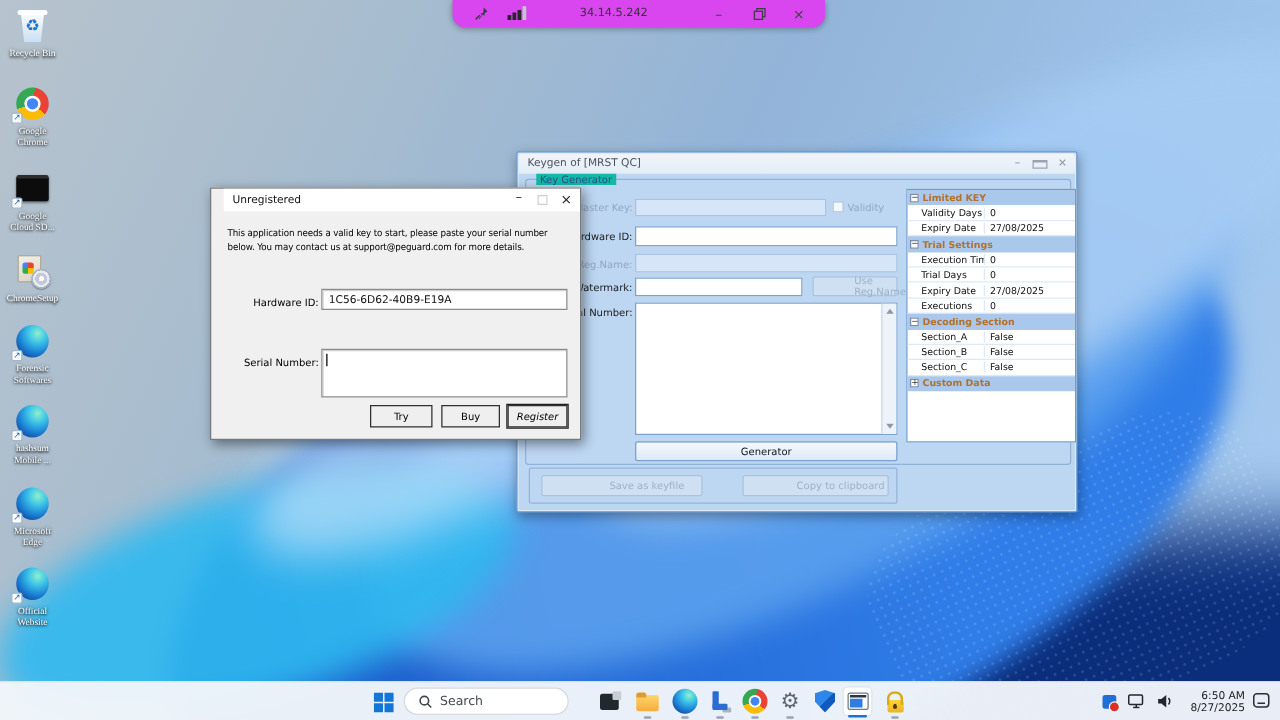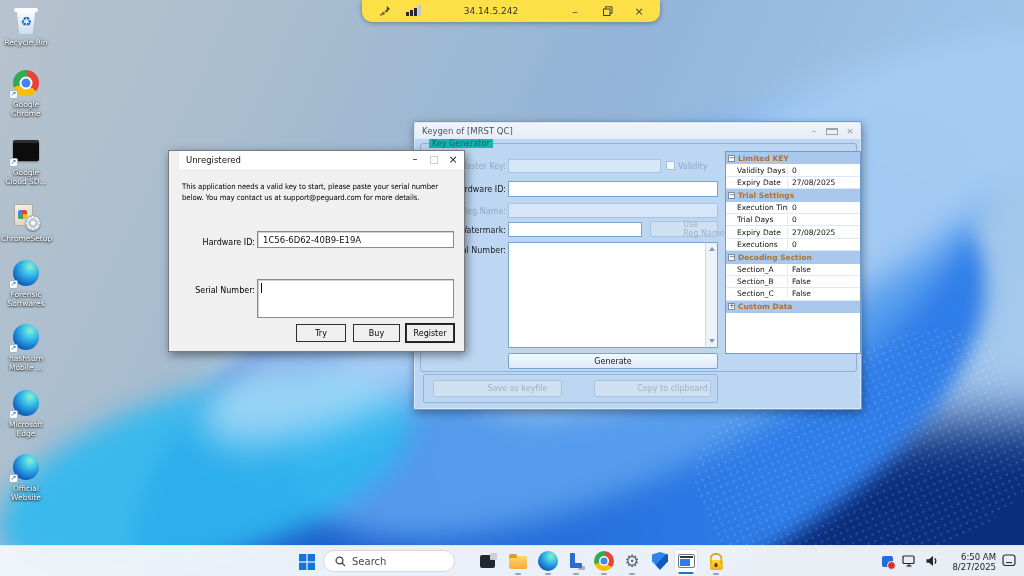--- a/index.html
+++ b/index.html
@@ -23,21 +23,21 @@
   .wp6 { left:170px; top:225px; width:520px; height:150px; transform:rotate(-30deg);
          background:#cfe6fb; filter:blur(18px); opacity:.65; }
   .wp7 { left:700px; top:360px; width:330px; height:210px; transform:rotate(-24deg); border-radius:30%;
          background-image:radial-gradient(rgba(255,255,255,.5) 1px, transparent 1.2px);
          background-size:7px 7px; opacity:.28; }
 
   
   .dicon { position:absolute; left:1px; width:50px; text-align:center; cursor:default; }
   .dicon .art { position:relative; width:30px; height:30px; margin:0 auto; }
   .dicon .lbl { margin-top:2px; font-size:7.5px; line-height:9px; color:#fff;
-    text-shadow:0 1px 2px rgba(0,0,0,.9),0 0 3px rgba(0,0,0,.55); }
+    text-shadow:0 1px 2px rgba(0,0,0,.9),0 0 3px rgba(0,0,0,.55);font-family:Liberation Serif, serif; }
   .sc-arrow { position:absolute; left:-2px; bottom:-1px; width:9px; height:9px; background:#fff;
     border:1px solid #9fb6cf; border-radius:2px; font-size:7px; line-height:7px; color:#1565c0;
     text-align:center; }
   .ic-recycle { position:absolute; left:3px; top:2px; width:24px; height:26px; }
   .ic-recycle .bin { position:absolute; left:1px; top:3px; width:22px; height:23px;
     background:linear-gradient(rgba(255,255,255,.95),rgba(205,228,250,.85));
     clip-path:polygon(8% 0,92% 0,80% 100%,20% 100%); }
   .ic-recycle .lid { position:absolute; left:0; top:0; width:24px; height:4px; border-radius:2px;
     background:rgba(255,255,255,.95); }
   .ic-recycle .sym { position:absolute; left:0; top:6px; width:100%; text-align:center;
@@ -56,21 +56,21 @@
   .ic-installer .logo { position:absolute; left:5px; top:7px; width:9px; height:9px; border-radius:2px;
     background:conic-gradient(#ea4335 0 25%,#fbbc05 0 50%,#34a853 0 75%,#4285f4 0 100%); }
   .ic-installer .disc { position:absolute; right:0; bottom:0; width:16px; height:16px; border-radius:50%;
     background:radial-gradient(circle,#ffffff 0 18%,#c3cad6 19% 42%,#e8ecf2 43% 58%,#a9b3c4 59% 100%);
     box-shadow:0 1px 1px rgba(0,0,0,.35); }
   .edge-ball { border-radius:50%;
     background:radial-gradient(circle at 66% 26%,#8ff0c8 0%,#42c9e8 26%,#1e8ad8 55%,#1353ae 79%,#0e3f92 100%); }
   .ic-edge { position:absolute; left:2px; top:2px; width:26px; height:26px; }
 
   
-  .rdp-bar { position:absolute; left:362px; top:0; width:298px; height:22px; background:#fde047;
+  .rdp-bar { position:absolute; left:362px; top:0; width:298px; height:22px; background:#d946ef;
     border-radius:0 0 10px 10px; box-shadow:0 1px 5px rgba(0,0,0,.35);
     display:flex; align-items:center; }
   .rdp-ip { position:absolute; left:0; right:40px; text-align:center; font-size:9px; color:#333; }
   .rdp-pin { position:absolute; left:16px; top:4px; }
   .rdp-sig { position:absolute; left:44px; top:5px; display:flex; align-items:flex-end; gap:1.5px; }
   .rdp-sig i { display:block; width:2.6px; background:#26282b; }
   .rdp-sig i:nth-child(1){height:4px}.rdp-sig i:nth-child(2){height:6px}
   .rdp-sig i:nth-child(3){height:8px}.rdp-sig i:nth-child(4){height:11px;background:#c3c8ce}
   .rdp-btn { position:absolute; top:0; width:26px; height:22px; display:flex; align-items:center;
     justify-content:center; color:#3a3f45; font-size:11px; cursor:pointer; }
@@ -140,21 +140,21 @@
   .dlg-close { width:10px; height:18px; line-height:17px; text-align:center; color:#222; font-size:11px; }
   .dlg-msg { position:absolute; left:13px; top:31px; width:282px; font-size:7.5px; line-height:10.5px;
     color:#000; letter-spacing:-0.1px; transform:scaleX(.93); transform-origin:left top; }
   .dlg-msg div { white-space:nowrap; }
   .dlg-label { position:absolute; width:78px; text-align:right; font-size:8px; color:#000; }
   .dlg-input { position:absolute; left:88px; width:197px; background:#fff; border:1px solid #8a8a8a;
     box-shadow:inset 1px 1px 0 rgba(0,0,0,.18); font-size:8.5px; color:#111; padding:3px 0 0 5px; }
   .dlg-caret { position:absolute; left:92px; top:132px; width:1px; height:10px; background:#000; }
   .dlg-btn { position:absolute; top:173px; height:18px; background:#efefef; border:1px solid #2f2f2f;
     font-size:8px; color:#000; display:flex; align-items:center; justify-content:center; cursor:pointer; }
-  .dlg-btn.focused { box-shadow:0 0 0 1px #1f1f1f; }
+  .dlg-btn.focused { box-shadow:0 0 0 1px #1f1f1f;font-style:italic; }
 
   
   .taskbar { position:absolute; left:0; bottom:0; width:1024px; height:31px;
     background:rgba(243,246,250,.96); border-top:1px solid #e2e6ea; }
   .tb-start { position:absolute; left:295px; top:4px; width:23px; height:23px; display:flex;
     align-items:center; justify-content:center; cursor:pointer; }
   .tb-search { position:absolute; left:323px; top:4px; width:132px; height:22px; background:#fff;
     border:1px solid #d5d9de; border-radius:11px; display:flex; align-items:center; gap:6px;
     padding-left:11px; cursor:pointer; }
   .tb-search span { font-size:10px; color:#45494e; }
@@ -359,21 +359,21 @@
     <div class="kg-btn dis" style="left:236px; top:99px; width:68px; height:16px;">Use Reg.Name</div>
 
     <span class="kg-label" style="left:10px; top:124px;">Serial Number:</span>
     <div class="kg-serial">
       <div class="kg-scroll">
           <span class="up"></span>
           <span class="dn"></span>
         </div>
     </div>
 
-    <div class="kg-btn" style="left:94px; top:231px; width:210px; height:16px;">Generate</div>
+    <div class="kg-btn" style="left:94px; top:231px; width:210px; height:16px;">Generator</div>
 
     <div class="kg-panel">
       <div class="kg-btn dis" style="left:9px; top:5px; width:129px; height:17px;">Save as keyfile</div>
       <div class="kg-btn dis" style="left:170px; top:5px; width:117px; height:17px;">Copy to clipboard</div>
     </div>
 
     <div class="pgrid" id="pgrid">
         <div class="pg-cat">
           <span class="exp">−</span>
           <span class="cl">Limited KEY</span>

